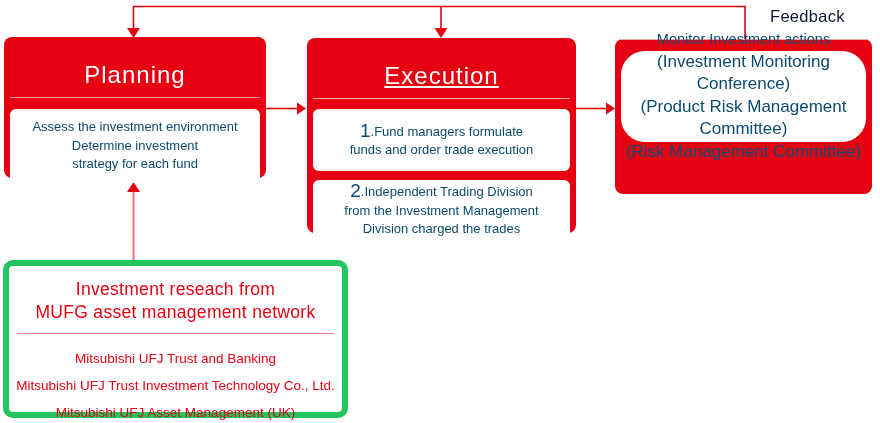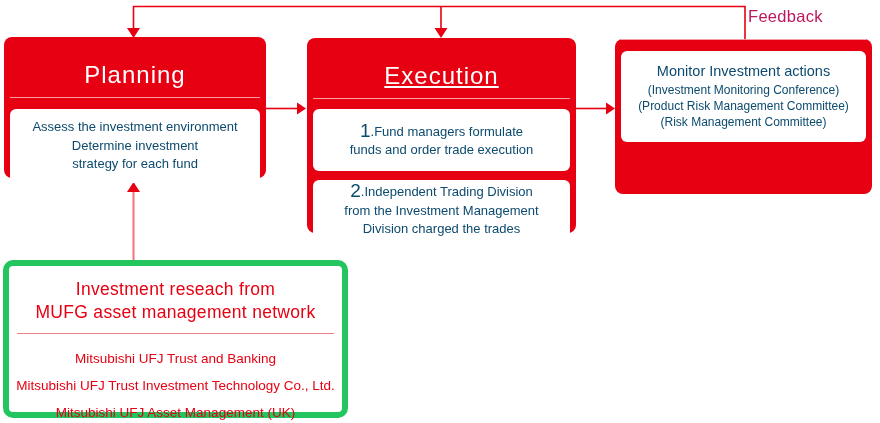--- a/index.html
+++ b/index.html
@@ -31,40 +31,40 @@
   .big-num{font-size:19px;line-height:1;vertical-align:-1px;}
 
   #planning-box{left:4px;top:37px;width:262px;height:141px;}
   #planning-card{height:74px;}
 
   #execution-box{left:307px;top:38px;width:269px;height:195px;text-decoration:underline;}
   #execution-card-1{height:62px;margin-top:10px;}
   #execution-card-2{height:60px;margin-top:9px;}
 
   #verification-box{left:615px;top:39px;width:257px;height:155px;}
-  #verification-card{height:91px;line-height:1.32;}
+  #verification-card{height:91px;line-height:1.32;border-radius:24px;}
   .monitor-heading{font-size:14.5px;display:block;margin-bottom:2px;}
-  .committee-line{display:block;font-size:12px;}
+  .committee-line{display:block;font-size:17px;}
 
   
   #research-box{
     position:absolute;z-index:2;left:3px;top:260px;width:345px;height:158px;
     background:#ffffff;border:6px solid #22c55e;border-radius:10px;
     box-sizing:border-box;color:#e60012;text-align:center;
   }
   .research-title{margin-top:12px;font-size:17.5px;line-height:23px;letter-spacing:0.3px;}
   .research-title .line{display:block;}
   .research-divider{border-top:1px solid rgba(230,0,18,0.5);margin:9px 8px 0 8px;height:0;}
   .company-list{margin-top:11px;}
   .company{display:block;font-size:13.5px;line-height:27px;}
 
   
   #feedback-label{
-    position:absolute;z-index:2;left:748px;top:7px;
-    font-size:16.5px;color:#be185d;letter-spacing:0.3px;
+    position:absolute;z-index:2;left:770px;top:7px;
+    font-size:16.5px;color:#0f172a;letter-spacing:0.3px;
   }
 </style>
 </head>
 <body>
 
 <div class="canvas">
 
   <svg class="connectors" width="880" height="423" viewBox="0 0 880 423">
 
     <path d="M745,39 L745,6.5 L133.5,6.5 L133.5,29" fill="none" stroke="#e60012" stroke-width="1.6"></path>

